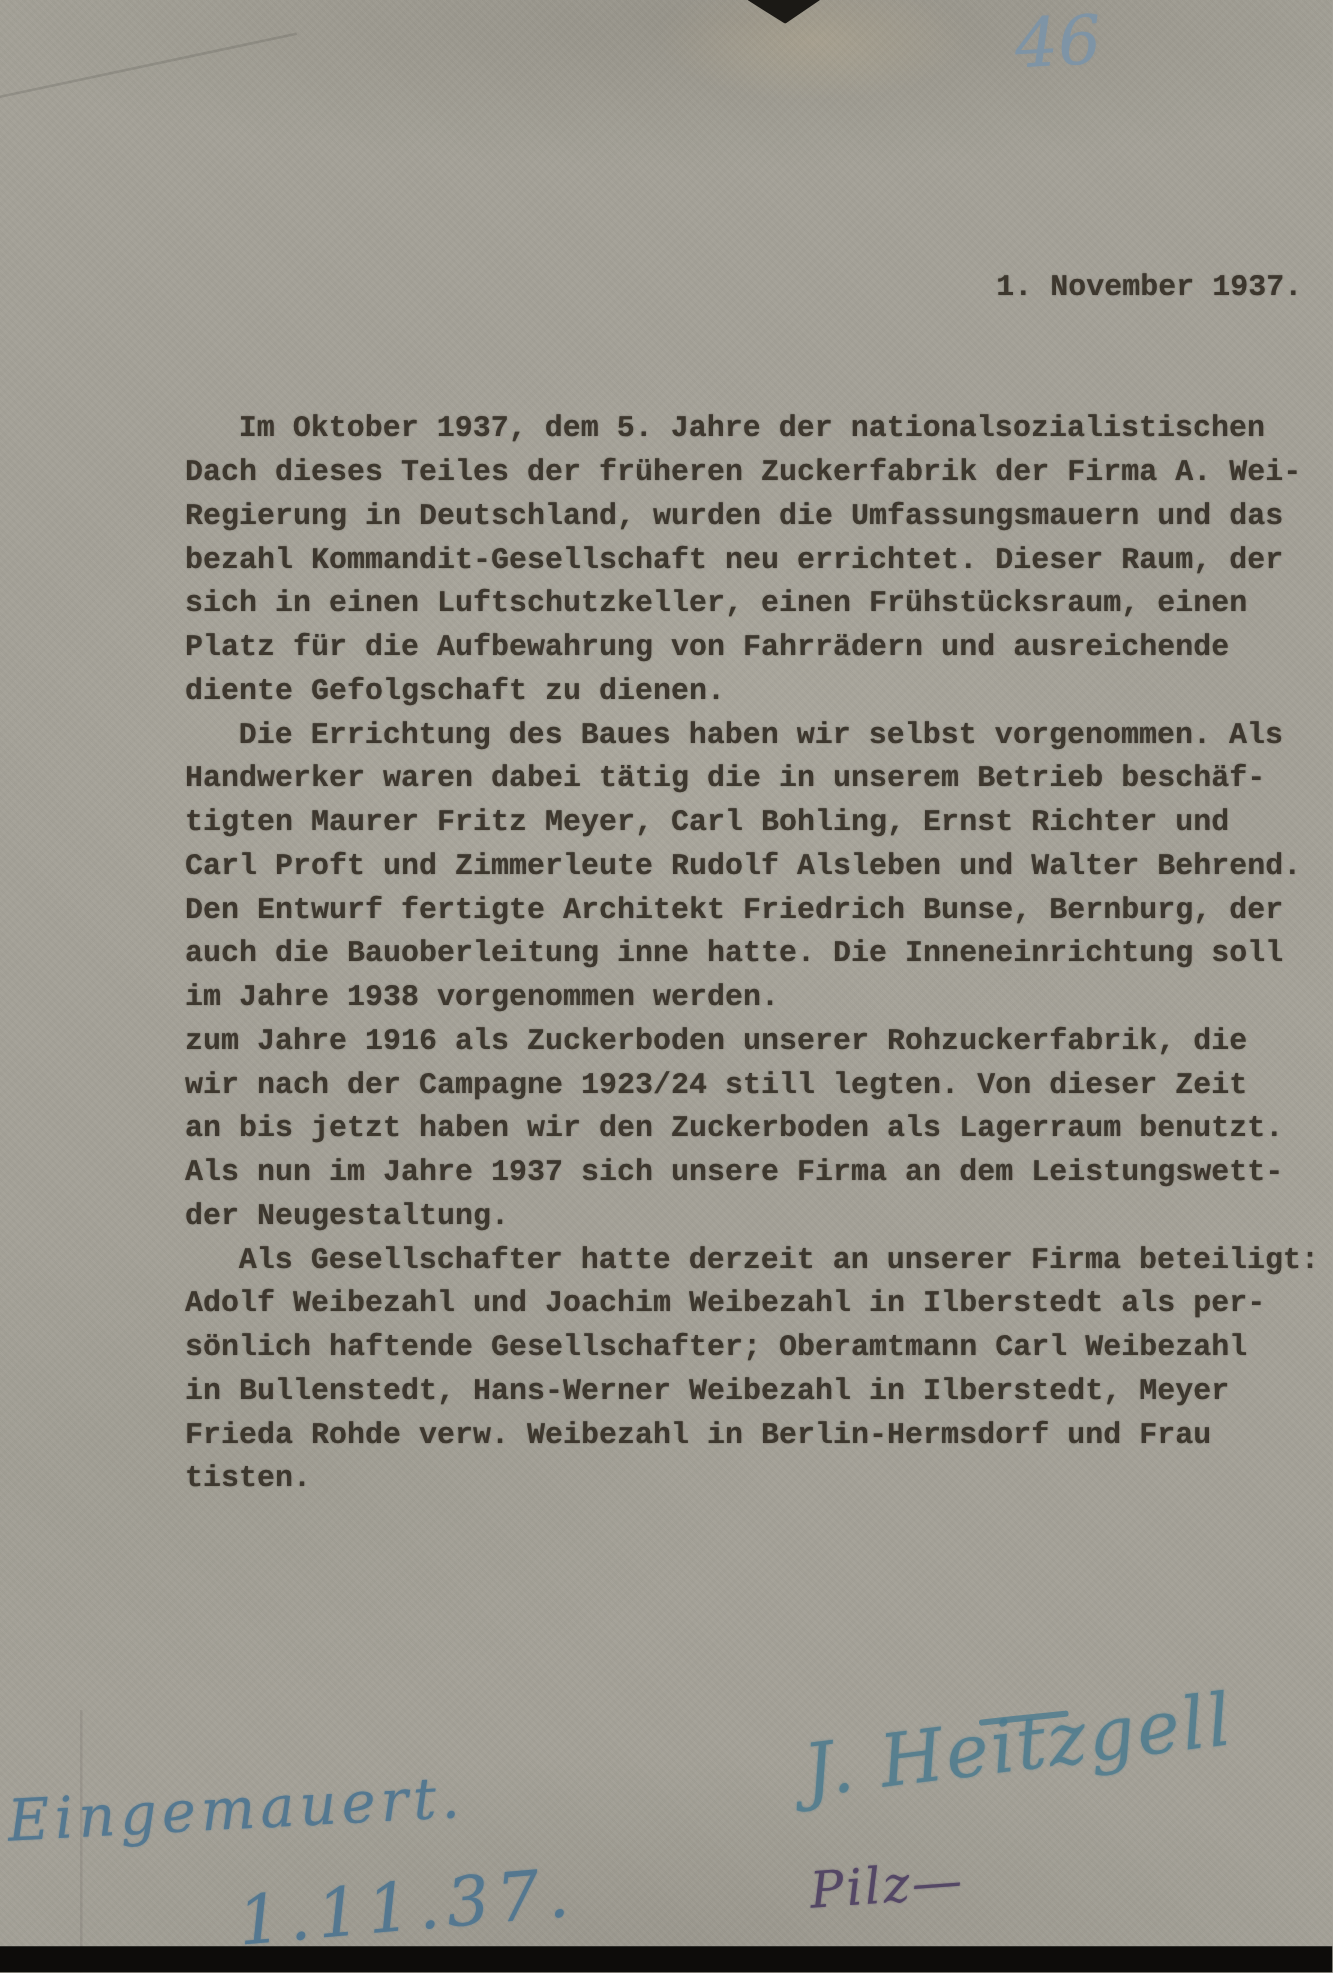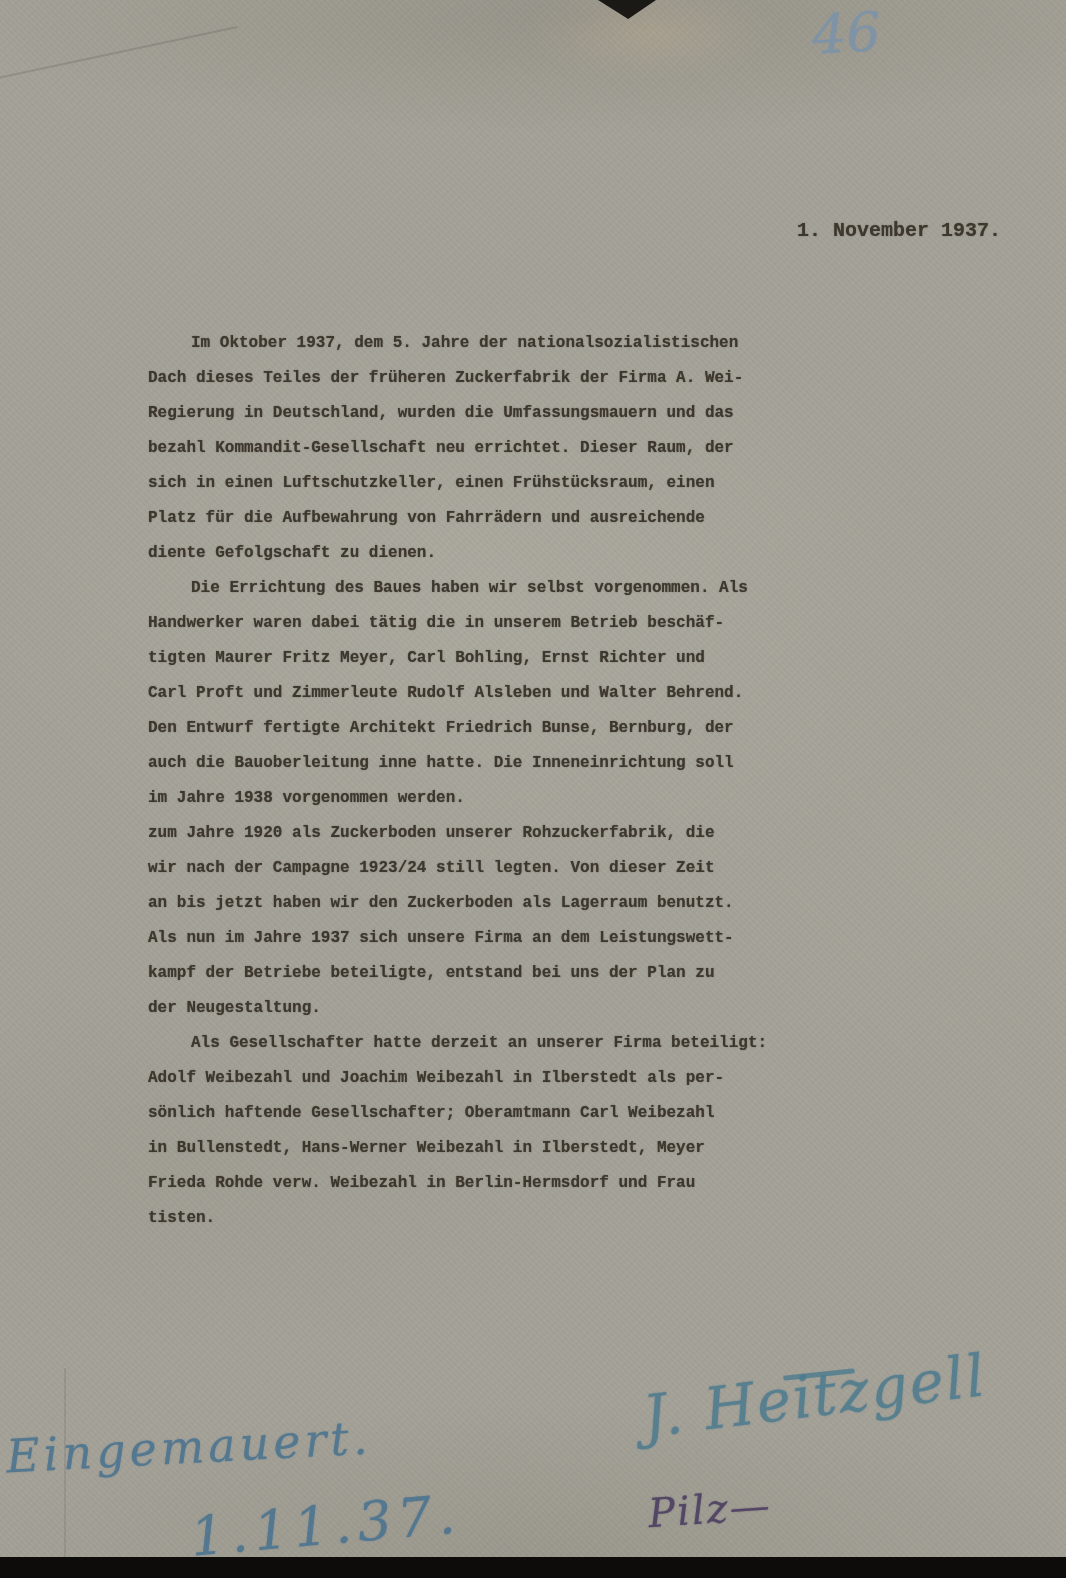--- a/index.html
+++ b/index.html
@@ -43,27 +43,27 @@
     background:#0d0c0a;
   }
   
   .typed {
     color:#3d372e;
     font-weight:700;
     text-shadow:0 0 1.2px rgba(52,47,39,.65);
   }
   .date-line {
     position:absolute; left:797px; top:213px;
-    font-size:20px; line-height:35px; white-space:pre;
+    font-size:24px; line-height:35px; white-space:pre;
   }
   .text-block {
     position:absolute; left:148px; top:326px; width:900px;
   }
   .line {
-    font-size:16px; line-height:35px; white-space:pre;
+    font-size:24px; line-height:35px; white-space:pre;
   }
   .line.first { padding-left:43px; }
   
   .hw {
     position:absolute; white-space:pre;
     font-family:"DejaVu Serif", serif;
     font-style:italic;
   }
   .hw-folio {
     left:812px; top:2px; font-size:54px;
@@ -123,25 +123,24 @@
       <div>
         <div class="line first">Die Errichtung des Baues haben wir selbst vorgenommen. Als</div>
         <div class="line">Handwerker waren dabei tätig die in unserem Betrieb beschäf-</div>
         <div class="line">tigten Maurer Fritz Meyer, Carl Bohling, Ernst Richter und</div>
         <div class="line">Carl Proft und Zimmerleute Rudolf Alsleben und Walter Behrend.</div>
         <div class="line">Den Entwurf fertigte Architekt Friedrich Bunse, Bernburg, der</div>
         <div class="line">auch die Bauoberleitung inne hatte. Die Inneneinrichtung soll</div>
         <div class="line">im Jahre 1938 vorgenommen werden.</div>
       </div>
       <div>
-        <div class="line">zum Jahre 1920 als Zuckerboden unserer Rohzuckerfabrik, die</div>
+        <div class="line">zum Jahre 1916 als Zuckerboden unserer Rohzuckerfabrik, die</div>
         <div class="line">wir nach der Campagne 1923/24 still legten. Von dieser Zeit</div>
         <div class="line">an bis jetzt haben wir den Zuckerboden als Lagerraum benutzt.</div>
         <div class="line">Als nun im Jahre 1937 sich unsere Firma an dem Leistungswett-</div>
-        <div class="line">kampf der Betriebe beteiligte, entstand bei uns der Plan zu</div>
         <div class="line">der Neugestaltung.</div>
       </div>
       <div>
         <div class="line first">Als Gesellschafter hatte derzeit an unserer Firma beteiligt:</div>
         <div class="line">Adolf Weibezahl und Joachim Weibezahl in Ilberstedt als per-</div>
         <div class="line">sönlich haftende Gesellschafter; Oberamtmann Carl Weibezahl</div>
         <div class="line">in Bullenstedt, Hans-Werner Weibezahl in Ilberstedt, Meyer</div>
         <div class="line">Frieda Rohde verw. Weibezahl in Berlin-Hermsdorf und Frau</div>
         <div class="line">tisten.</div>
       </div>

